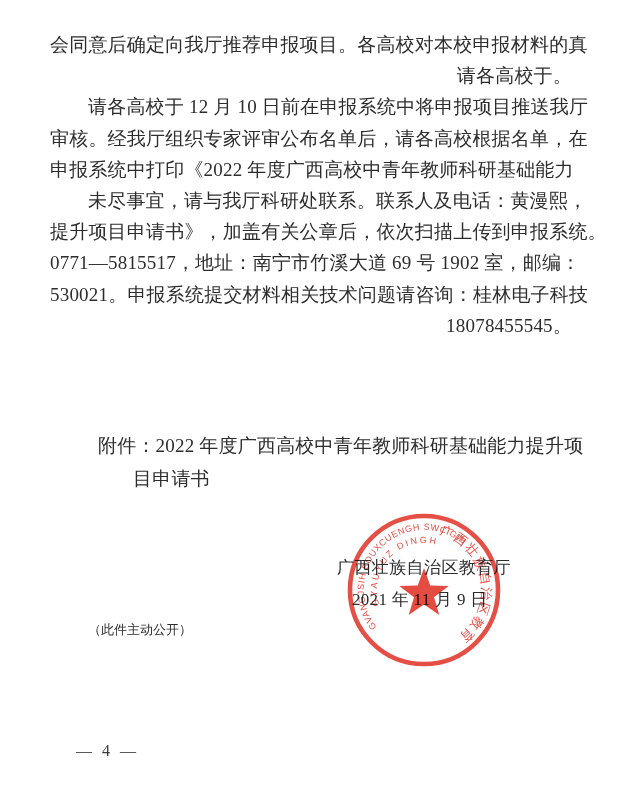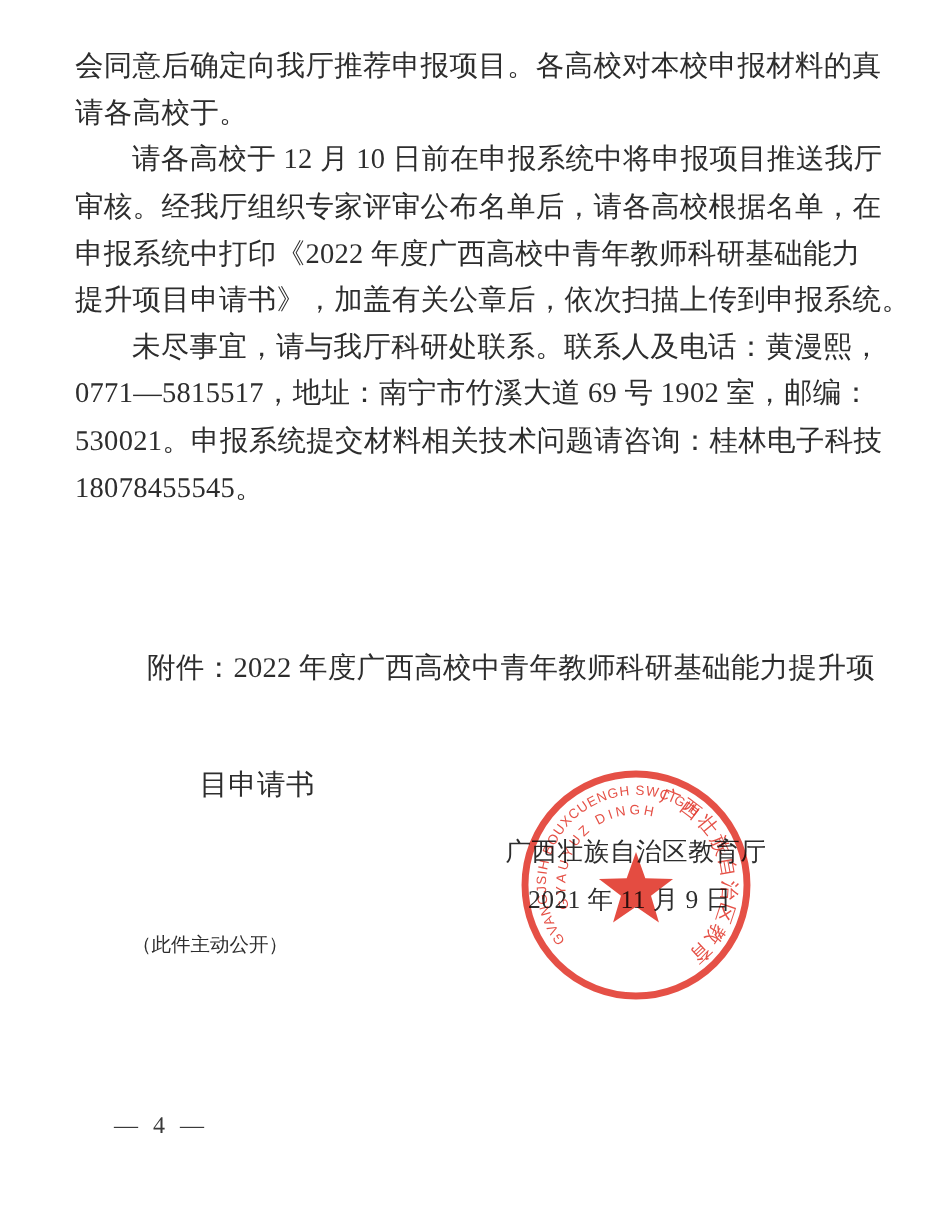--- a/index.html
+++ b/index.html
@@ -23,35 +23,36 @@
   
   .doc-body {
     position: absolute;
     left: 50px;
     top: 29px;
     width: 522px;
     font-size: 19px;
     line-height: 31.2px;
     letter-spacing: 0.2px;
     white-space: nowrap;
+    text-align: right;
   }
   .bl { height: 31.2px; }
   .ind { padding-left: 38px; }
   
   .attachment {
     position: absolute;
     left: 50px;
     top: 429px;
     font-size: 19px;
     line-height: 33px;
     letter-spacing: 0.2px;
     white-space: nowrap;
   }
   .att-l1 { padding-left: 48px; }
-  .att-l2 { padding-left: 83px; margin-top: 45px; }
+  .att-l2 { padding-left: 83px; }
   
   .sig-org {
     position: absolute;
     left: 337px;
     top: 556px;
     font-size: 17px;
     letter-spacing: 0.4px;
     white-space: nowrap;
   }
   .sig-date {
@@ -96,22 +97,22 @@
 <body>
 
 <div class="page">
 
   <div class="doc-body">
     <div class="bl">会同意后确定向我厅推荐申报项目。各高校对本校申报材料的真</div>
     <div class="bl">请各高校于。</div>
     <div class="bl ind">请各高校于 12 月 10 日前在申报系统中将申报项目推送我厅</div>
     <div class="bl">审核。经我厅组织专家评审公布名单后，请各高校根据名单，在</div>
     <div class="bl">申报系统中打印《2022 年度广西高校中青年教师科研基础能力</div>
+    <div class="bl ind">未尽事宜，请与我厅科研处联系。联系人及电话：黄漫熙，</div>
     <div class="bl">提升项目申请书》，加盖有关公章后，依次扫描上传到申报系统。</div>
-    <div class="bl ind">未尽事宜，请与我厅科研处联系。联系人及电话：黄漫熙，</div>
     <div class="bl">0771—5815517，地址：南宁市竹溪大道 69 号 1902 室，邮编：</div>
     <div class="bl">530021。申报系统提交材料相关技术问题请咨询：桂林电子科技</div>
     <div class="bl">18078455545。</div>
   </div>
 
   <div class="attachment">
     <div class="att-l1">附件：2022 年度广西高校中青年教师科研基础能力提升项</div>
     <div class="att-l2">目申请书</div>
   </div>
 

